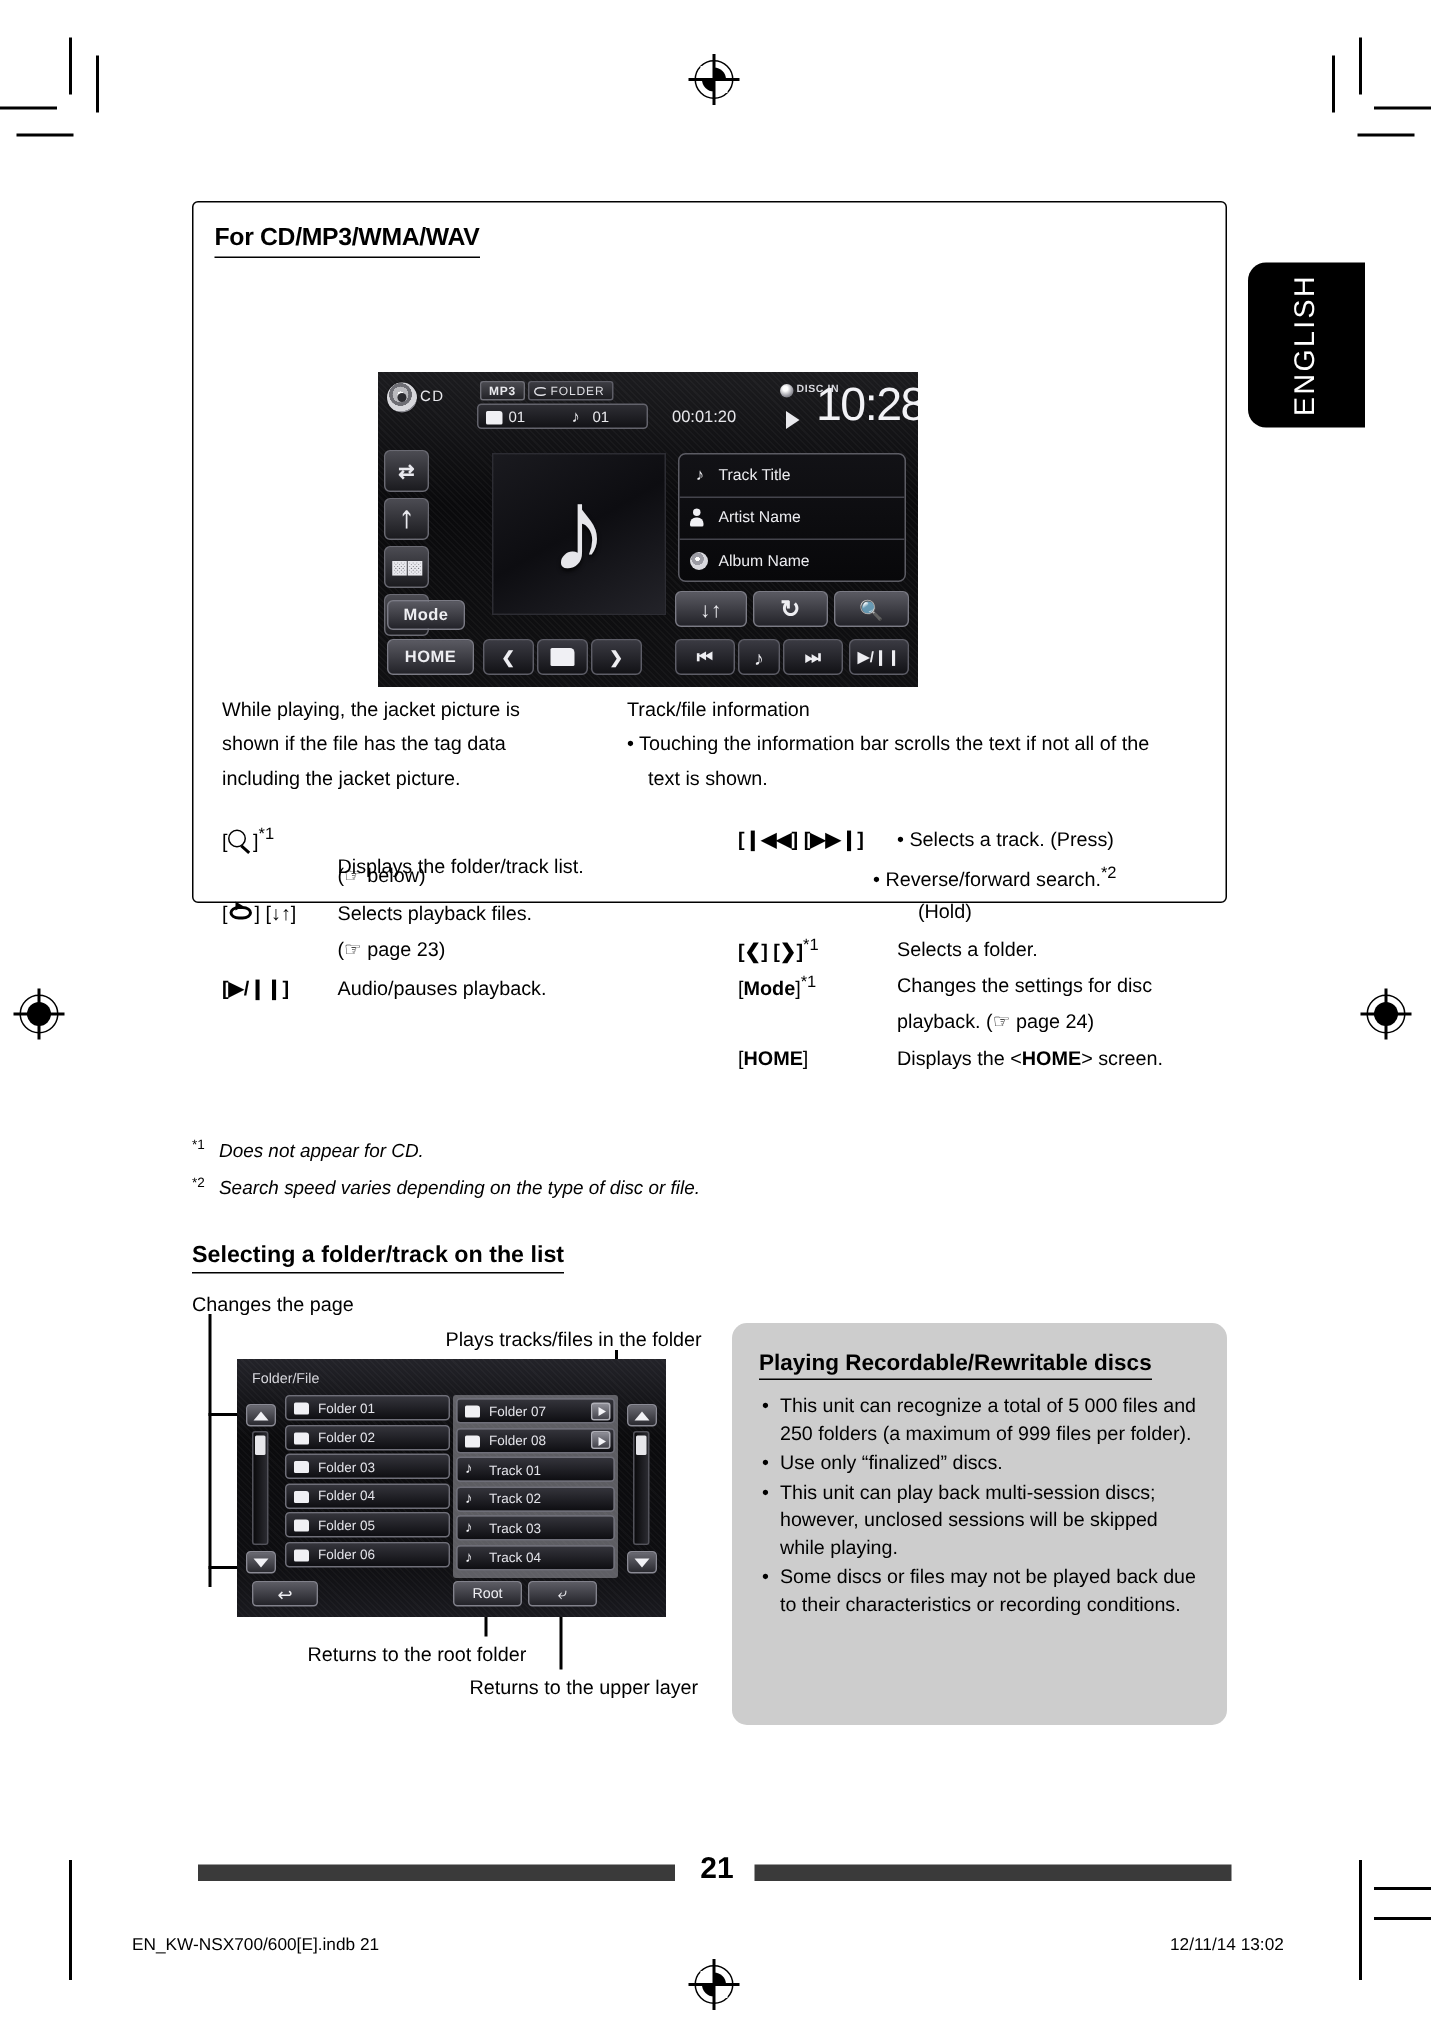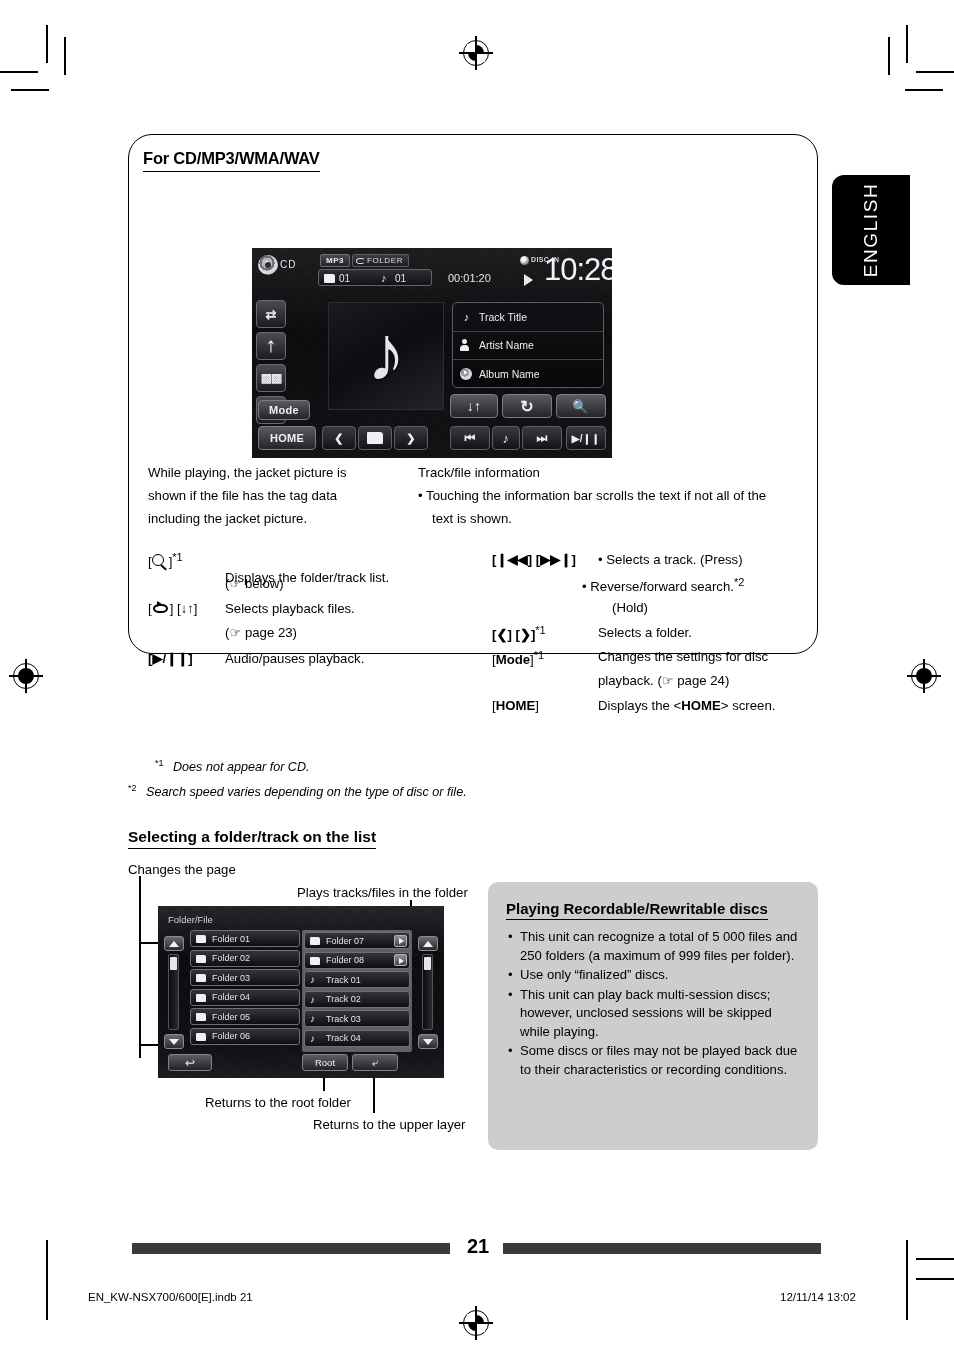--- a/index.html
+++ b/index.html
@@ -32,22 +32,22 @@
     color:#fff;
   }
   #english-tab span {
     position:absolute; left:50%; top:50%;
     transform: translate(-50%,-50%) rotate(-90deg);
     font-size:19px; letter-spacing:1.6px; font-weight:400; white-space:nowrap;
   }
 
   
   #main-box {
-    position:absolute; left:128px; top:134px; width:690px; height:520px;
-    border:1.8px solid #000; border-radius:24px; background:#fff;text-decoration:underline;
+    position:absolute; left:128px; top:134px; width:690px; height:468px;
+    border:1.8px solid #000; border-radius:4px; background:#fff;text-decoration:underline;
   }
   #section-title {
     position:absolute; left:14px; top:14px;
     font-size:16.5px; font-weight:bold; letter-spacing:-.2px;
     border-bottom:1.6px solid #000; padding-bottom:3px;
   }
 
   .callout { position:absolute; font-size:13.2px; line-height:1.32; white-space:nowrap; }
   .lead { position:absolute; background:#000; }
 
@@ -473,21 +473,21 @@
 <div class="legend" style="left:598px;top:648px;">Changes the settings for disc</div>
 <div class="legend" style="left:598px;top:672px;">playback. (☞ page 24)</div>
 
 <div class="legend" style="left:492px;top:697px;">
   <span>[<b>HOME</b>]</span>
 </div>
 <div class="legend" style="left:598px;top:697px;">
   <span>Displays the &lt;<b>HOME</b>&gt; screen.</span>
 </div>
 
-<div class="footnote" style="left:128px;top:758px;margin-left:27px;">
+<div class="footnote" style="left:128px;top:758px;">
   <sup>*1</sup>
   <span style="margin-left:6px;">Does not appear for CD.</span>
 </div>
 <div class="footnote" style="left:128px;top:783px;">
   <sup>*2</sup>
   <span style="margin-left:6px;">Search speed varies depending on the type of disc or file.</span>
 </div>
 
 <div id="sel-heading">Selecting a folder/track on the list</div>
 <div class="callout" style="left:128px;top:861px;">Changes the page</div>

